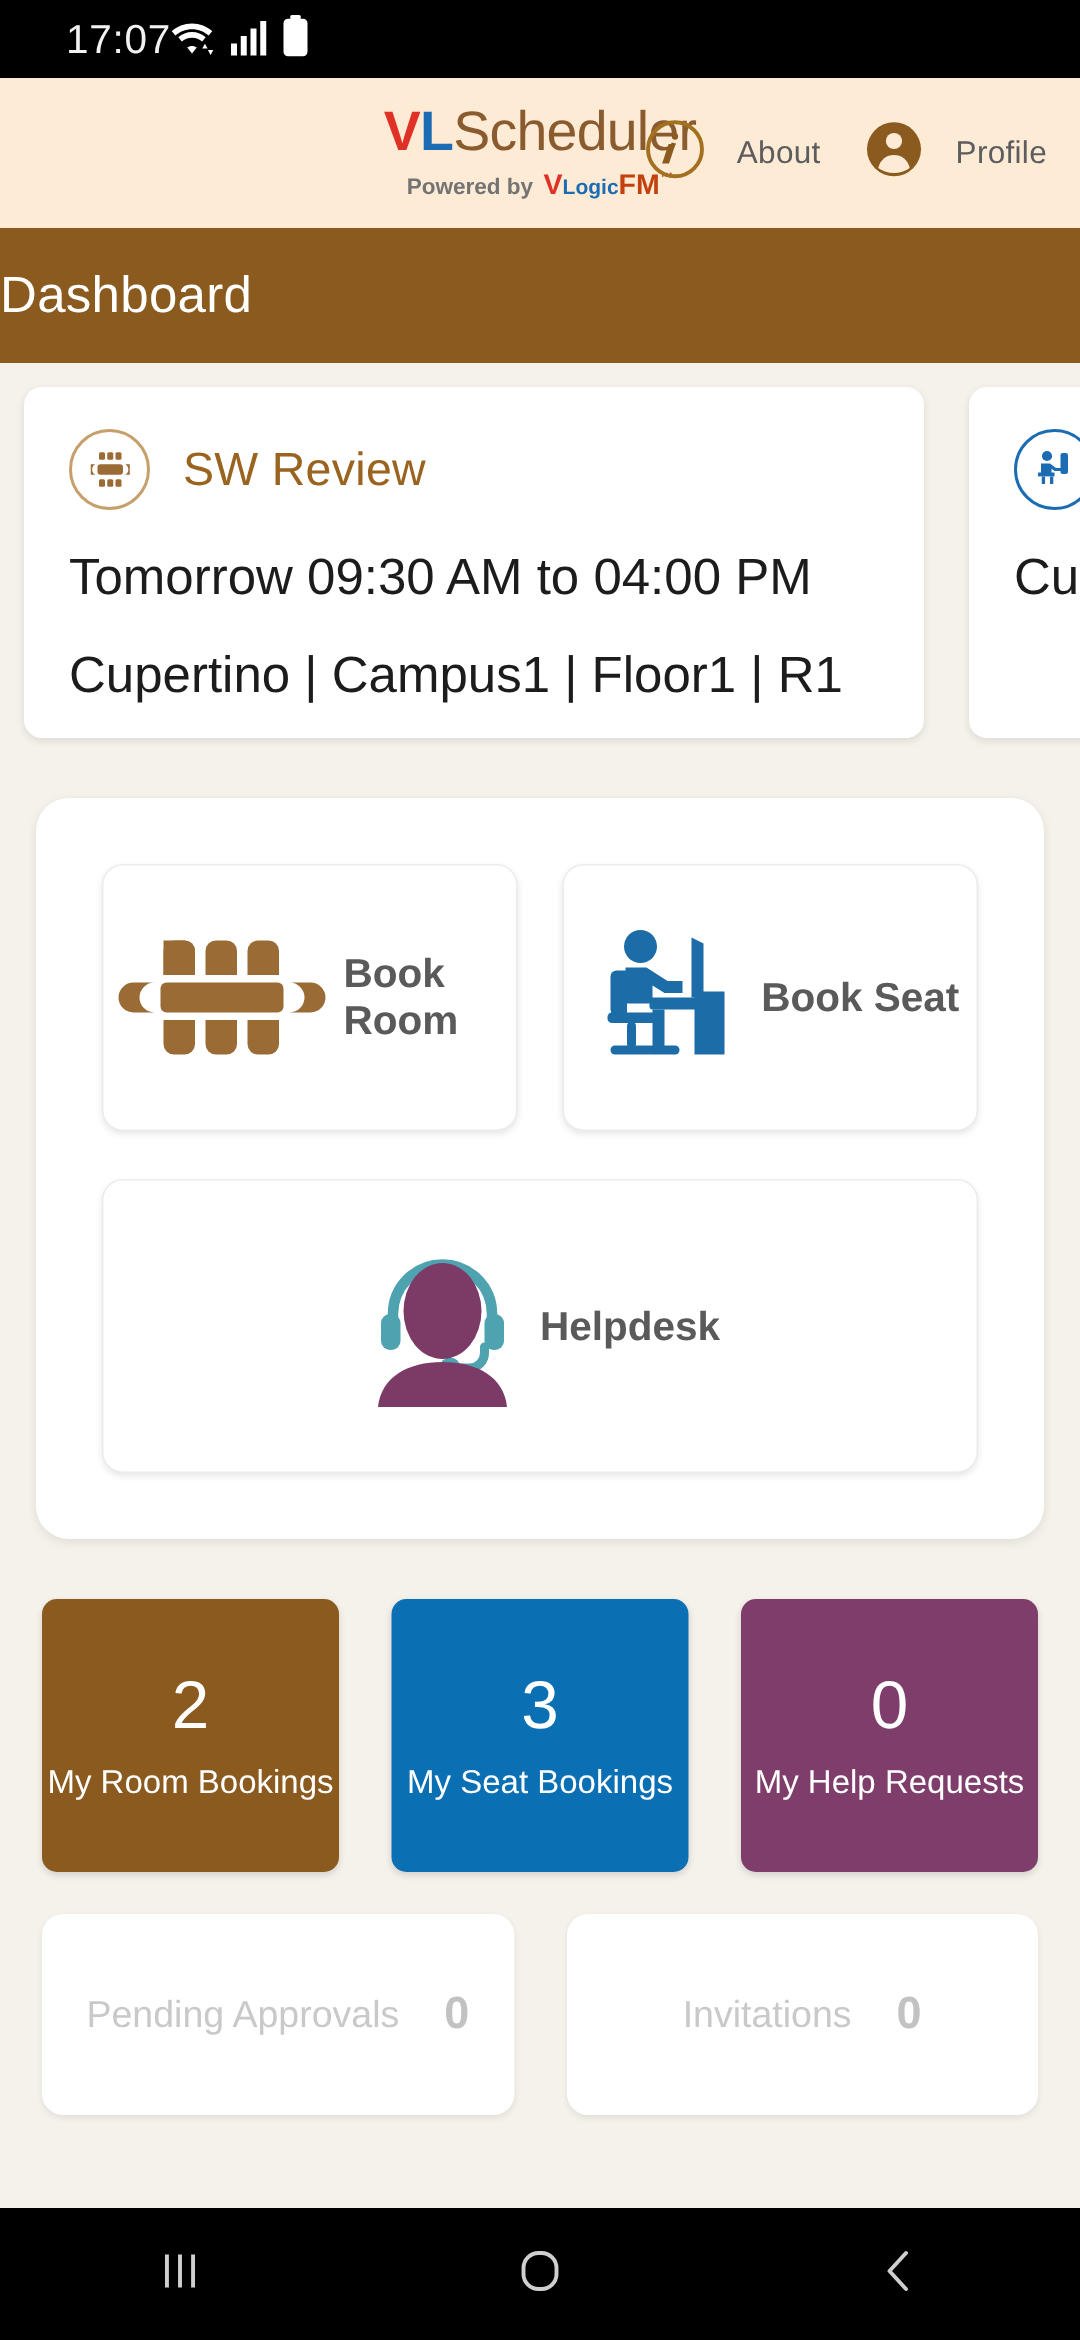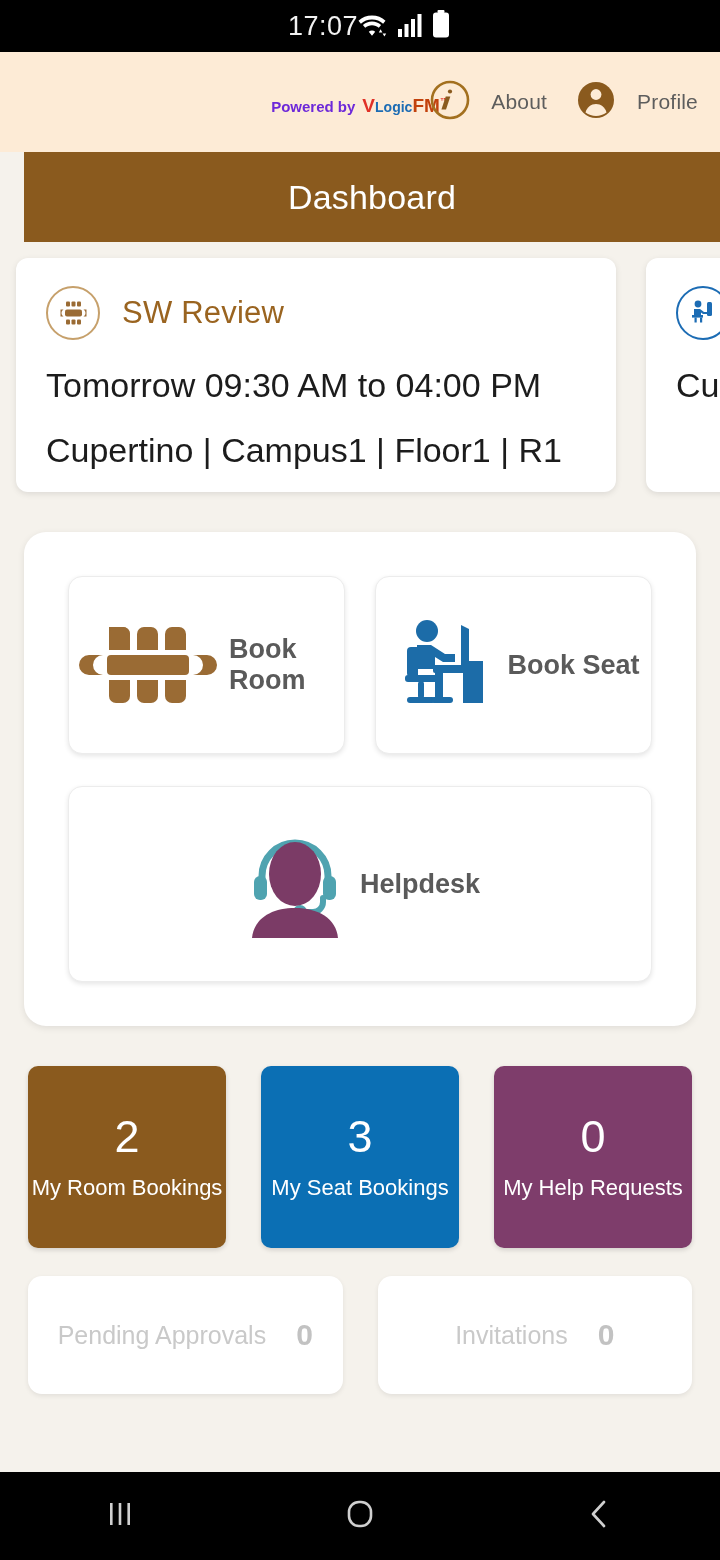--- a/index.html
+++ b/index.html
@@ -7,50 +7,50 @@
     width: 720px; height: 1560px;
     font-family: "Liberation Sans", sans-serif;
     background: #F5F2EC;
     overflow: hidden;
   }
   .phone { position: relative; width: 720px; height: 1560px; display: flex; flex-direction: column; background: #F5F2EC; }
 
   
   .statusbar {
     height: 52px; background: #000; color: #fff;
-    display: flex; align-items: center; justify-content: center;
+    display: flex; align-items: center; justify-content: flex-start;
     padding: 0 26px 0 44px; flex: 0 0 52px;
   }
   .status-time { font-size: 27px; letter-spacing: .5px; color: #f2f2f2; }
   .status-icons { display: flex; align-items: flex-end; gap: 9px; }
 
   
   .brandbar {
     flex: 0 0 100px; background: #FDEBD6;
     display: flex; align-items: center; justify-content: center; position: relative;
   }
   .brand-center { display: flex; flex-direction: column; align-items: center; }
   .brand-title { font-size: 37px; letter-spacing: -0.5px; line-height: 1; white-space: nowrap; }
   .brand-title .v { color: #E03127; font-weight: bold; }
   .brand-title .l { color: #1C6CB4; font-weight: bold; }
   .brand-title .rest { color: #8A5B2E; }
   .brand-sub { margin-top: 7px; font-size: 15px; font-weight: bold; display: flex; align-items: baseline; gap: 7px; white-space: nowrap; }
-  .brand-sub .pb { color: #6d28d9; }
+  .brand-sub .pb { color: #737373; }
   .brand-sub .fm-v { color: #E03127; font-weight: bold; font-size: 19px; }
   .brand-sub .fm-logic { color: #1C6CB4; font-weight: bold; font-size: 14px; }
   .brand-sub .fm-fm { color: #c2410c; font-weight: bold; font-size: 19px; }
   .brand-sub .tm { color: #E03127; font-size: 9px; position: relative; top: -8px; }
 
   .header-actions { position: absolute; right: 22px; top: 50%; transform: translateY(-50%); display: flex; gap: 28px; }
   .hdr-btn { display: flex; align-items: center; gap: 20px; cursor: pointer; }
   .hdr-label { font-size: 21px; color: #5d5d5d; letter-spacing: .2px; }
 
   
   .titlebar {
-    flex: 0 0 90px; background: #8A5A1E; display: flex; align-items: center; justify-content: center; margin-left: 24px;
+    flex: 0 0 90px; background: #8A5A1E; display: flex; align-items: center; justify-content: flex-start;
   }
   .titlebar h1 { color: #ffffff; font-size: 34px; font-weight: normal; letter-spacing: .2px; }
 
   
   .content { flex: 1 1 auto; position: relative; padding: 0; overflow: hidden; }
 
   
   .carousel { display: flex; gap: 30px; padding: 16px 0 0 16px; }
   .evt-card {
     background: #fff; border-radius: 12px; padding: 28px 30px 22px 30px;
@@ -90,21 +90,21 @@
     flex: 1 1 0; border-radius: 10px; height: 182px; color: #fff;
     display: flex; flex-direction: column; align-items: center; justify-content: center; gap: 16px;
     box-shadow: 0 2px 5px rgba(0,0,0,.14); cursor: pointer;
   }
   .stat-count { font-size: 45px; line-height: 1; }
   .stat-label { font-size: 22px; }
 
   
   .sec-row { display: flex; gap: 35px; padding: 28px 28px 0 28px; }
   .sec-card {
-    flex: 1 1 0; background: #fff; border-radius: 14px; height: 118px;
+    flex: 1 1 0; background: #fff; border-radius: 14px; height: 134px;
     display: flex; align-items: center; justify-content: center; gap: 30px;
     box-shadow: 0 2px 5px rgba(0,0,0,.08); cursor: pointer;
   }
   .sec-label { font-size: 25px; color: #c9c9c9; }
   .sec-count { font-size: 30px; font-weight: bold; color: #c2c2c2; }
 
   
   .navbar {
     flex: 0 0 88px; background: #000; display: flex; align-items: center; justify-content: space-around;
   }
@@ -139,20 +139,23 @@
         <svg width="18" height="28" viewBox="0 0 18 28">
           <rect x="5.5" y="0" width="7" height="3" rx="1" fill="#fff"></rect>
           <rect x="1" y="2.5" width="16" height="25" rx="3" fill="#fff"></rect>
         </svg>
       </span>
     </span>
   </div>
 
   <div class="brandbar">
     <div class="brand-center">
+      <div class="brand-title">
+        <span class="v">V</span><span class="l">L</span><span class="rest">Scheduler</span>
+      </div>
       <div class="brand-sub">
         <span class="pb">Powered by</span>
         <span><span class="fm-v">V</span><span class="fm-logic">Logic</span><span class="fm-fm">FM</span><span class="tm">™</span></span>
       </div>
     </div>
 
     <div class="header-actions">
       <div class="hdr-btn">
         <span>
           <svg width="42" height="42" viewBox="0 0 42 42">

